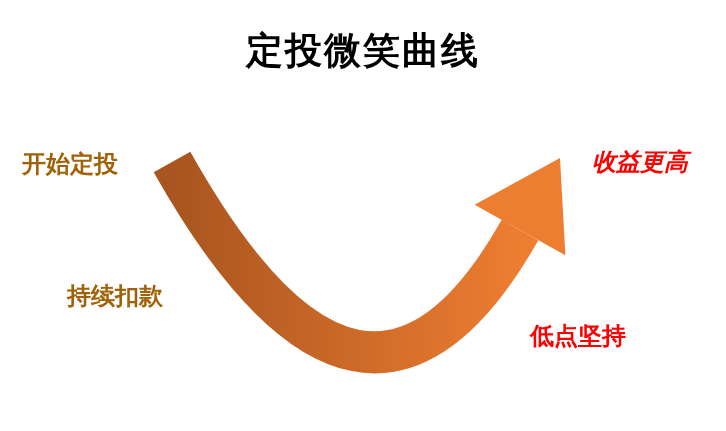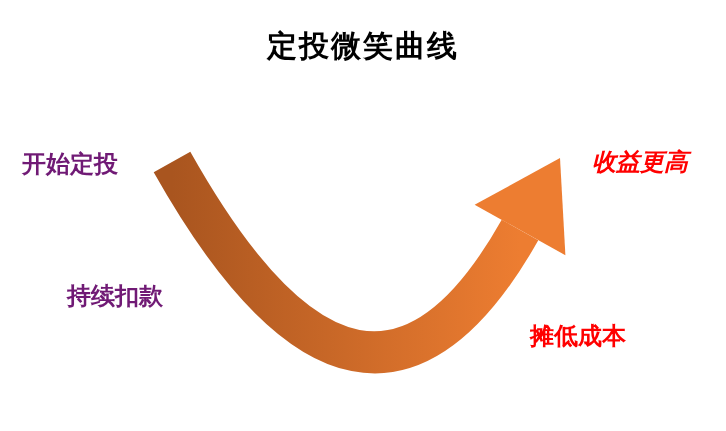--- a/index.html
+++ b/index.html
@@ -14,37 +14,37 @@
     height: 431px;
     background: #ffffff;
     overflow: hidden;
   }
   .title {
     position: absolute;
     top: 26px;
     left: 0;
     width: 100%;
     text-align: center;
-    font-size: 30px;
+    font-size: 37px;
     font-weight: 700;
     color: #000000;
     letter-spacing: 2px;
   }
   .curve-svg {
     position: absolute;
     top: 0;
     left: 0;
     width: 726px;
     height: 431px;
   }
   .label {
     position: absolute;
     font-size: 24px;
     font-weight: 700;
-    color: #701a75;
+    color: #a16207;
     white-space: nowrap;
     line-height: 1.2;
   }
   .label.red {
     color: #ff0000;
   }
   .label-start        { left: 22px;  top: 150px; }
   .label-continuous   { left: 67px;  top: 282px; }
   .label-bottom       { left: 254px; top: 384px; }
   .label-turnaround   { left: 530px; top: 322px; }
@@ -66,17 +66,17 @@
     <polygon points="560,158 474.6,204.8 565.4,255.2" fill="#ED7D31"></polygon>
   </svg>
 
   <div class="title">定投微笑曲线</div>
 
   <div class="label label-start">开始定投</div>
 
   <div class="label label-continuous">持续扣款</div>
 
 
-  <div class="label red label-turnaround">摊低成本</div>
+  <div class="label red label-turnaround">低点坚持</div>
 
   <div class="label red label-higher">收益更高</div>
 
 </div>
 
 </body></html>

